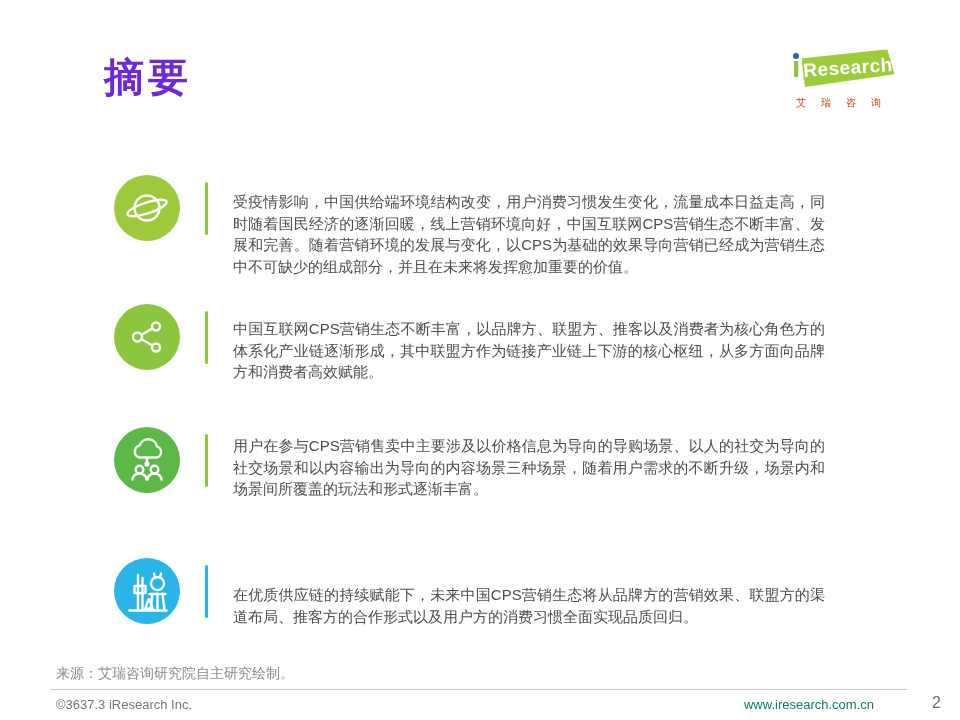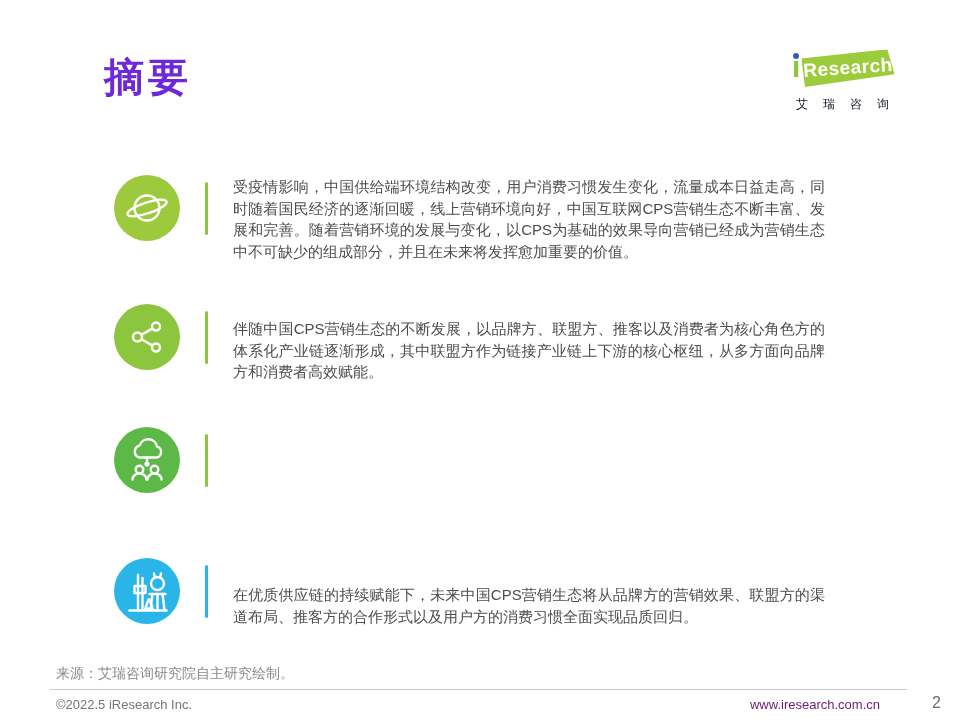--- a/index.html
+++ b/index.html
@@ -32,21 +32,21 @@
     background:#9CCB3B;
     transform:rotate(-4deg);
     clip-path:polygon(0 10%, 94% 0, 100% 80%, 2% 100%);
     display:flex; align-items:center; justify-content:center;
   }
   .logo-shape span {
     color:#ffffff; font-weight:bold; font-size:19px; letter-spacing:0.5px;
   }
   .logo-sub {
     position:absolute; left:10px; top:48px;
-    font-size:12px; color:#0f172a; letter-spacing:15px; white-space:nowrap;
+    font-size:10px; color:#c2410c; letter-spacing:15px; white-space:nowrap;
   }
 
   
   .summary-row { position:absolute; left:114px; width:716px; height:90px; }
   #row1 { top:175px; }
   #row2 { top:304px; }
   #row3 { top:427px; }
   #row4 { top:558px; }
 
   .icon-circle {
@@ -64,41 +64,41 @@
     border-radius:2px;
   }
   .s-green { background:#8CC63F; }
   .s-blue  { background:#29B5E8; }
 
   .row-text {
     position:absolute; left:119px; width:592px;
     font-size:15px; line-height:21.6px; color:#4D4D4D;
     text-align:justify;
   }
-  #row1 .row-text { top:1px; }
+  #row1 .row-text { top:16px; }
   #row2 .row-text { top:14px; }
   #row3 .row-text { top:8px; }
   #row4 .row-text { top:26px; }
 
   
   .source-note {
     position:absolute; left:56px; top:665px;
     font-size:14px; color:#8A8A8A;
   }
   .footer-divider {
     position:absolute; left:50px; top:689px; width:857px; height:1px;
     background:#C9C9C9;
   }
   .footer-copyright {
     position:absolute; left:56px; top:697px;
     font-size:13px; color:#767474;
   }
   .footer-website {
-    position:absolute; right:80px; top:697px;
-    font-size:13px; color:#701a75;
+    position:absolute; right:86px; top:697px;
+    font-size:13px; color:#0f766e;
   }
   .footer-page-number {
     position:absolute; right:19px; top:694px;
     font-size:16px; color:#6B6B6B;
   }
 
   svg .stroke { fill:none; stroke:#ffffff; stroke-width:2.4;
                 stroke-linecap:round; stroke-linejoin:round; }
 </style>
 </head>
@@ -131,36 +131,37 @@
   <div class="icon-circle c2">
     <svg viewBox="0 0 66 66">
       <circle class="stroke" cx="23.5" cy="33" r="4.5"></circle>
       <circle class="stroke" cx="42" cy="22.5" r="4"></circle>
       <circle class="stroke" cx="42" cy="43.5" r="4"></circle>
       <line class="stroke" x1="27.6" y1="30.8" x2="38.2" y2="24.6"></line>
       <line class="stroke" x1="27.6" y1="35.2" x2="38.2" y2="41.4"></line>
     </svg>
   </div>
   <div class="row-sep s-green"></div>
-  <div class="row-text">伴随中国CPS营销生态的不断发展，以品牌方、联盟方、推客以及消费者为核心角色方的体系化产业链逐渐形成，其中联盟方作为链接产业链上下游的核心枢纽，从多方面向品牌方和消费者高效赋能。</div>
+  <div class="row-text">中国互联网CPS营销生态不断丰富，以品牌方、联盟方、推客以及消费者为核心角色方的体系化产业链逐渐形成，其中联盟方作为链接产业链上下游的核心枢纽，从多方面向品牌方和消费者高效赋能。</div>
 </div>
 
 <div class="summary-row" id="row3">
   <div class="icon-circle c3">
     <svg viewBox="0 0 66 66">
       <path class="stroke" d="M25 30.5 h16.5 a5.5 5.5 0 0 0 1.6 -10.8 a9 9 0 0 0 -17.4 -1.4 a6.4 6.4 0 0 0 -0.7 12.2 Z"></path>
       <line class="stroke" x1="33" y1="30.5" x2="33" y2="35.5"></line>
       <circle class="stroke" cx="33" cy="37" r="1.4"></circle>
       <circle class="stroke" cx="25.5" cy="42.5" r="3.8"></circle>
       <path class="stroke" d="M18.5 52.5 a7 6 0 0 1 14 0"></path>
       <circle class="stroke" cx="40.5" cy="42.5" r="3.8"></circle>
       <path class="stroke" d="M33.5 52.5 a7 6 0 0 1 14 0"></path>
     </svg>
   </div>
   <div class="row-sep s-green"></div>
+  <div class="row-text">用户在参与CPS营销售卖中主要涉及以价格信息为导向的导购场景、以人的社交为导向的社交场景和以内容输出为导向的内容场景三种场景，随着用户需求的不断升级，场景内和场景间所覆盖的玩法和形式逐渐丰富。</div>
 </div>
 
 <div class="summary-row" id="row4">
   <div class="icon-circle c4">
     <svg viewBox="0 0 66 66">
       <line class="stroke" x1="24" y1="17" x2="24" y2="52"></line>
       <line class="stroke" x1="28.5" y1="20" x2="28.5" y2="52"></line>
       <rect class="stroke" x="20.5" y="28" width="11" height="7"></rect>
       <circle class="stroke" cx="43.5" cy="25.5" r="6.5"></circle>
       <line class="stroke" x1="41" y1="19.5" x2="40" y2="15.5"></line>
@@ -172,15 +173,15 @@
       <path class="stroke" d="M34.5 41.5 l-3.2 9 h7.4 l-3.2 -9"></path>
       <line class="stroke" x1="15.5" y1="52.5" x2="52.5" y2="52.5"></line>
     </svg>
   </div>
   <div class="row-sep s-blue"></div>
   <div class="row-text">在优质供应链的持续赋能下，未来中国CPS营销生态将从品牌方的营销效果、联盟方的渠道布局、推客方的合作形式以及用户方的消费习惯全面实现品质回归。</div>
 </div>
 
 <div class="source-note">来源：艾瑞咨询研究院自主研究绘制。</div>
 <div class="footer-divider"></div>
-<div class="footer-copyright">©2022.5 iResearch Inc.</div>
+<div class="footer-copyright">©3637.3 iResearch Inc.</div>
 <div class="footer-website">www.iresearch.com.cn</div>
 <div class="footer-page-number">2</div>
 
 </body></html>

